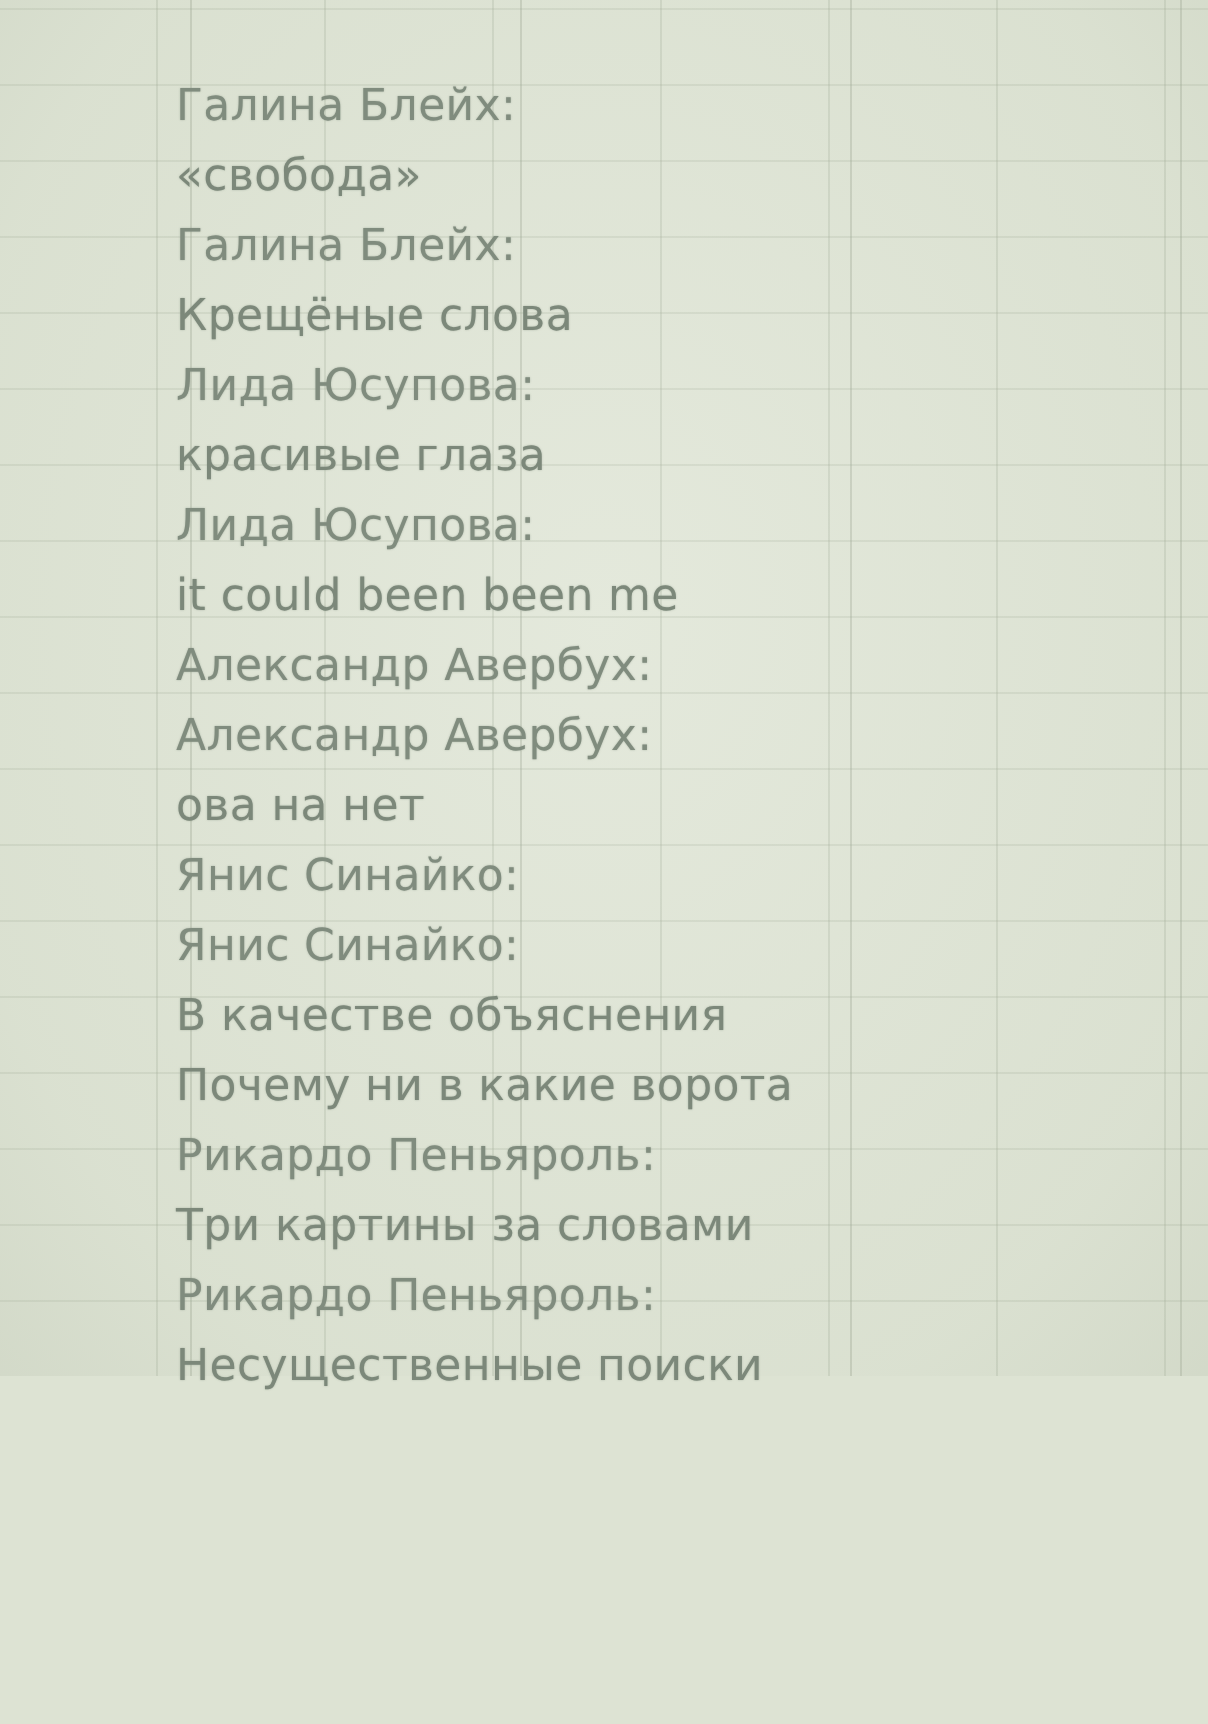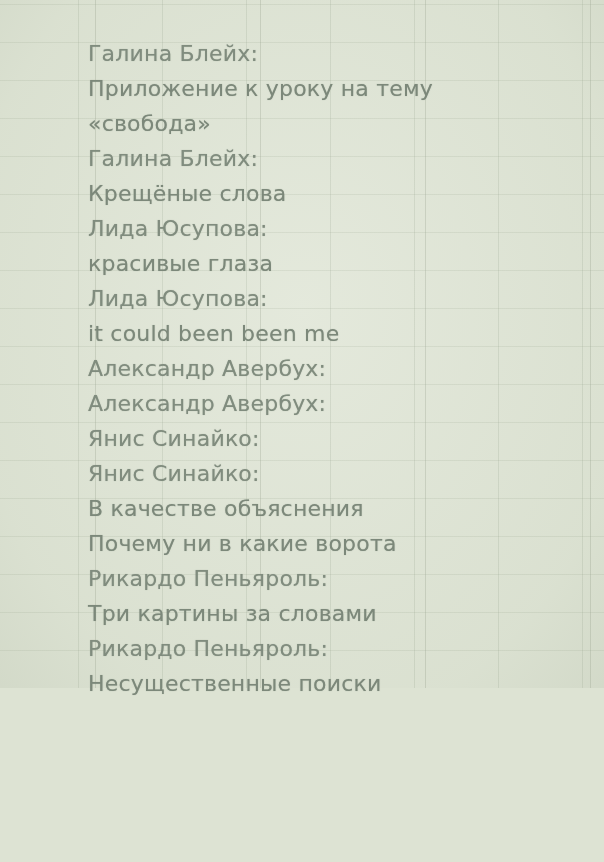--- a/index.html
+++ b/index.html
@@ -64,30 +64,30 @@
   .line.title {
     color: #7c887a;
   }
 </style>
 </head>
 <body>
 
 <div id="page">
   <div class="toc">
     <div class="line author">Галина Блейх:</div>
-    <div class="line title">Приложение к уроку на тему</div>
     <div class="line title">«свобода»</div>
     <div class="line author">Галина Блейх:</div>
     <div class="line title">Крещёные слова</div>
     <div class="line author">Лида Юсупова:</div>
     <div class="line title">красивые глаза</div>
     <div class="line author">Лида Юсупова:</div>
     <div class="line title">it could been been me</div>
     <div class="line author">Александр Авербух:</div>
     <div class="line author">Александр Авербух:</div>
+    <div class="line title">ова на нет</div>
     <div class="line author">Янис Синайко:</div>
     <div class="line author">Янис Синайко:</div>
     <div class="line title">В качестве объяснения</div>
     <div class="line title">Почему ни в какие ворота</div>
     <div class="line author">Рикардо Пеньяроль:</div>
     <div class="line title">Три картины за словами</div>
     <div class="line author">Рикардо Пеньяроль:</div>
     <div class="line title">Несущественные поиски</div>
   </div>
 </div>

